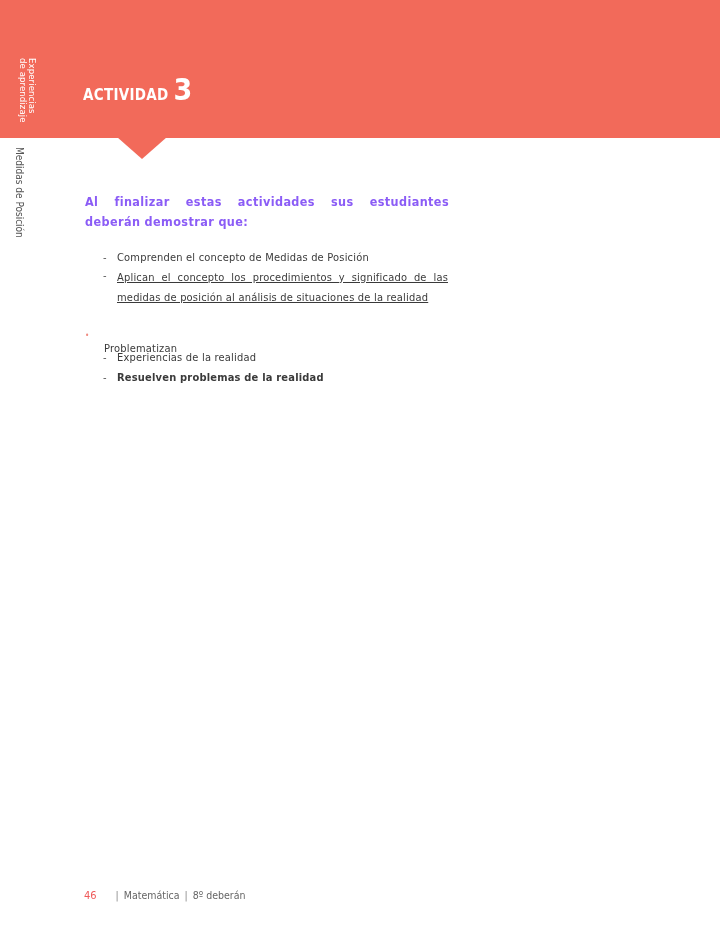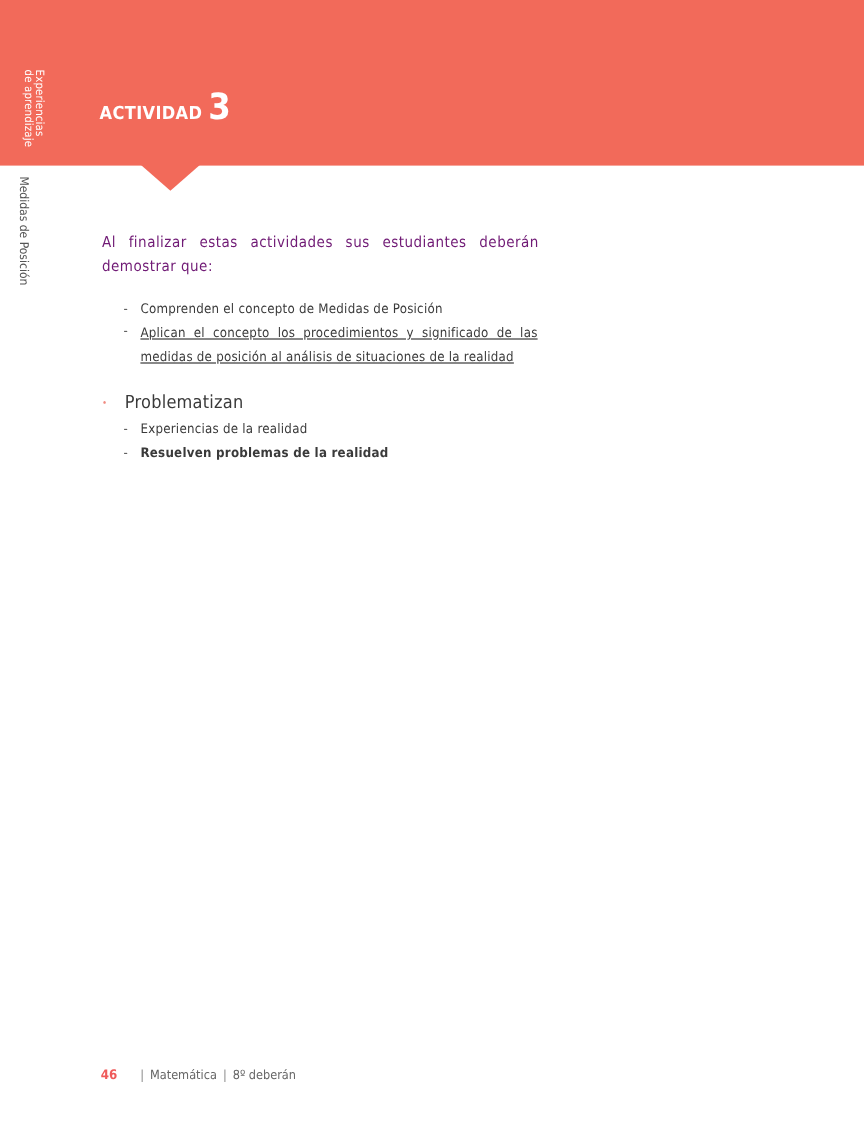--- a/index.html
+++ b/index.html
@@ -43,43 +43,43 @@
   }
   .activity-title {
     position: absolute; left: 83px; top: 72px;
     color: #ffffff; font-weight: bold;
     display: flex; align-items: baseline; text-align: right;
   }
   .activity-title .word { font-size: 15px; letter-spacing: 0.3px; }
   .activity-title .num { font-size: 30px; margin-left: 5px; }
   .intro {
     position: absolute; left: 85px; top: 192px; width: 364px;
-    color: #701a75; font-size: 12.5px; line-height: 20px;
+    color: #8b5cf6; font-size: 12.5px; line-height: 20px;
     text-align: justify; text-align-last: left;
-    letter-spacing: 0.4px; font-weight: normal;
+    letter-spacing: 0.4px; font-weight: bold;
   }
   .item {
     position: absolute; white-space: nowrap;
   }
   .dash {
     position: absolute; left: 103px; font-size: 11px; color: #555;
   }
   .text1 { position: absolute; left: 117px; font-size: 11px; letter-spacing: 0.2px; }
   .wrap { width: 331px; white-space: normal; text-align: justify; line-height: 20px; }
   .bullet-dot {
     position: absolute; left: 85px; top: 331px; font-size: 8px; color: #f08a80;
   }
   .problem-label {
-    position: absolute; left: 104px; top: 326px; font-size: 15px; letter-spacing: 0.2px;
+    position: absolute; left: 104px; top: 342px; font-size: 11px; letter-spacing: 0.2px;
   }
   .footer {
     position: absolute; left: 84px; top: 889px; display: flex; align-items: baseline;
     font-size: 10.5px; color: #666;
   }
-  .footer .page { color: #ef5a5a; font-weight: bold; font-size: 11px; margin-right: 14px; text-align: center; }
+  .footer .page { color: #ef5a5a; font-weight: normal; font-size: 11px; margin-right: 14px; text-align: center; }
   .footer .sep { margin: 0 5px; color: #888; }
 </style>
 </head>
 <body>
 
 <div class="header-band"></div>
 <div class="header-notch"></div>
 
 <div class="side-label-top">
   <div class="rot">

